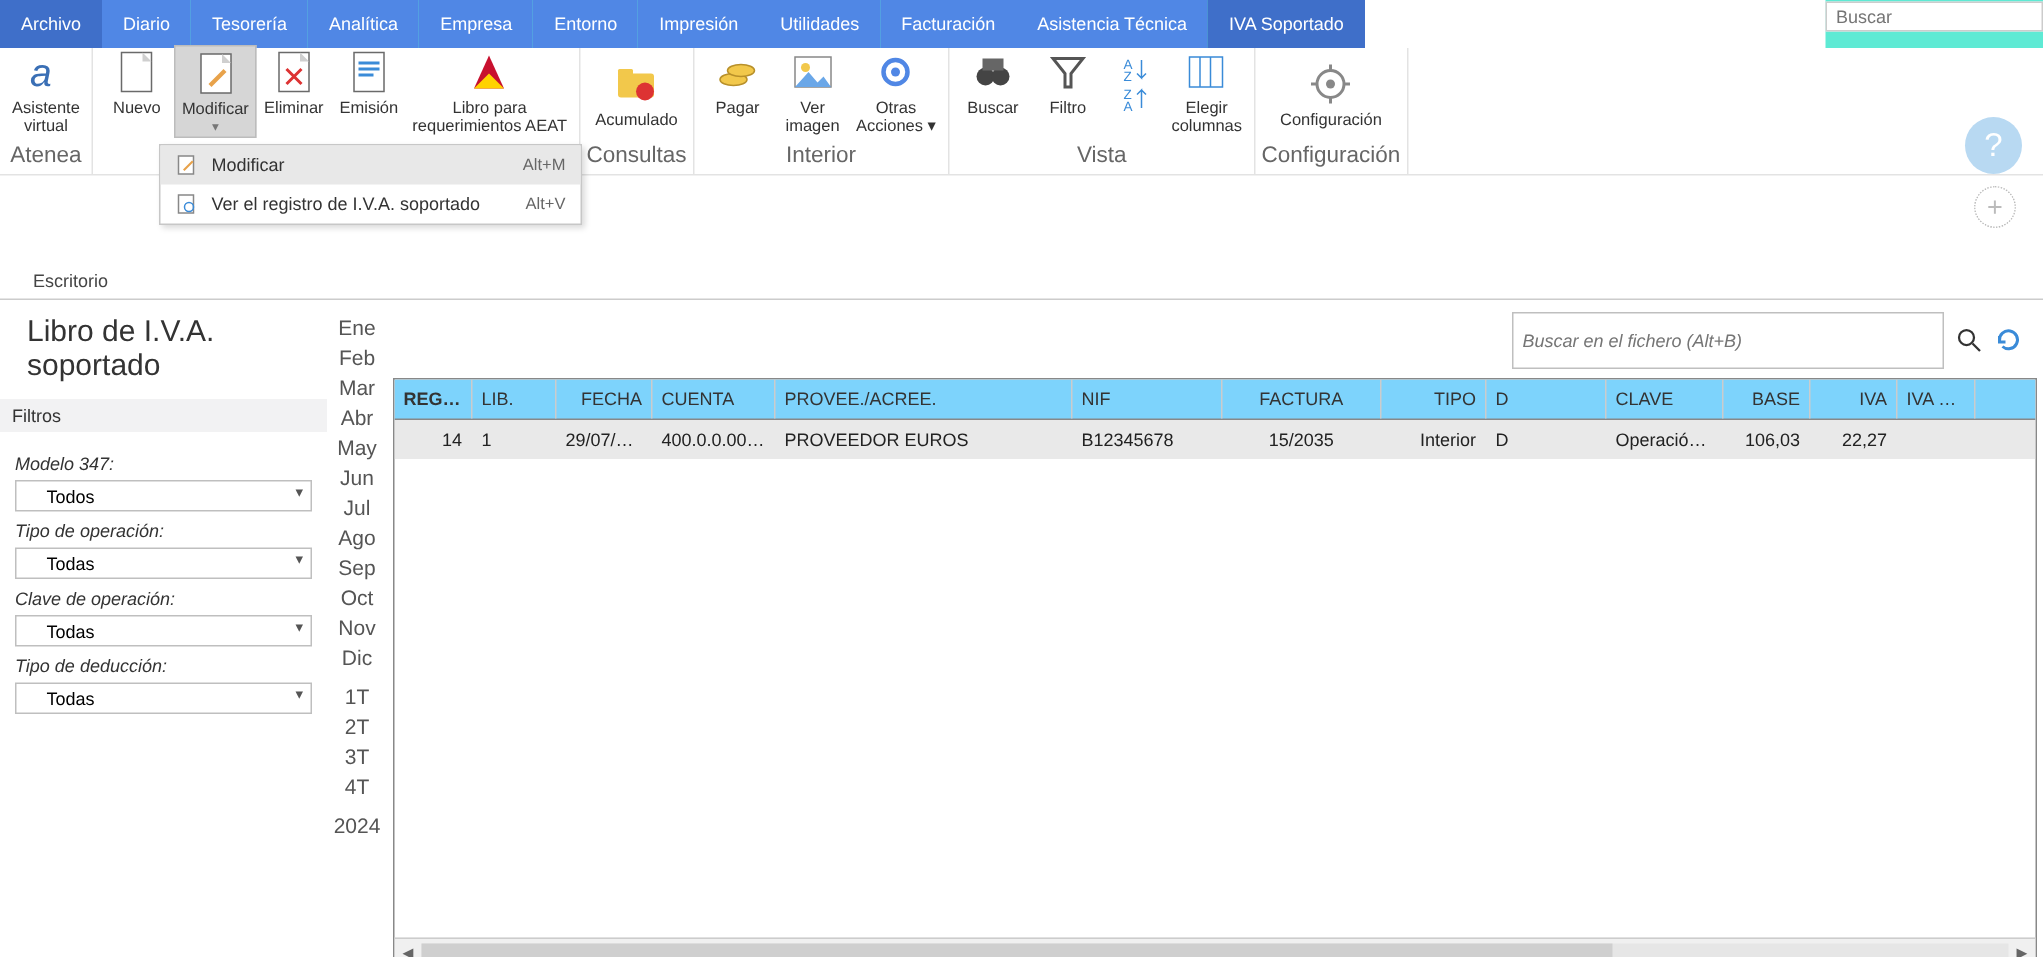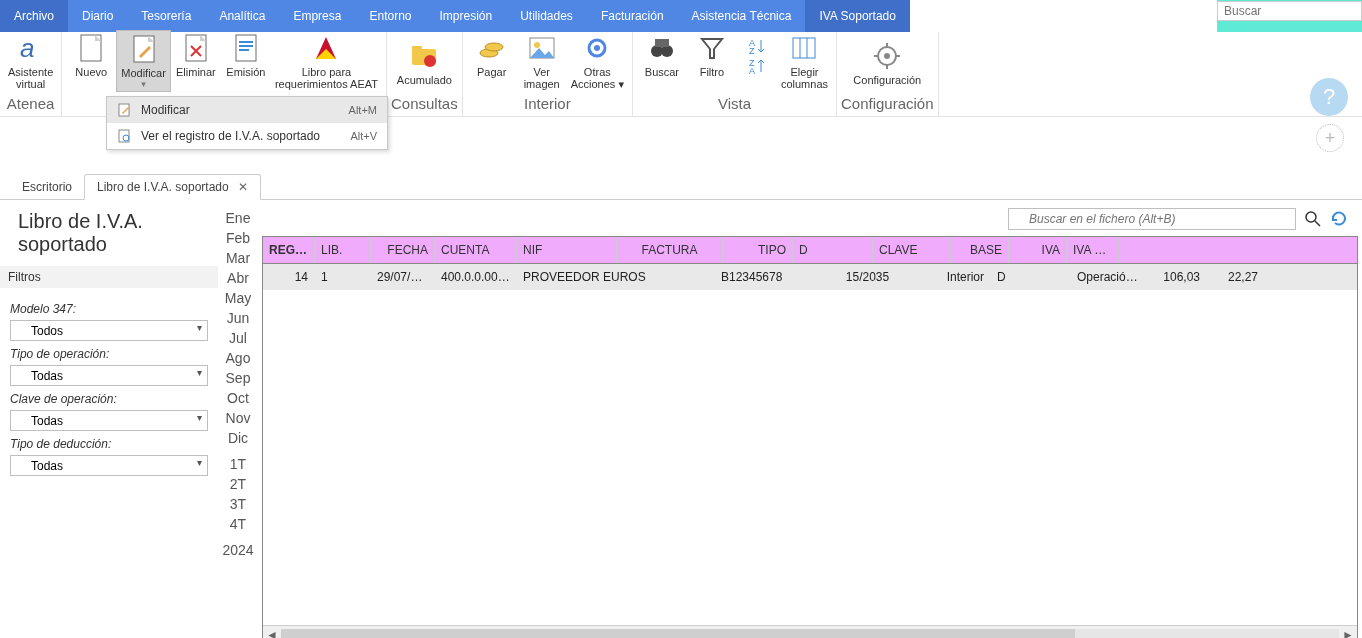--- a/index.html
+++ b/index.html
@@ -54,26 +54,26 @@
   .select-wrap { position:relative; }
   .select-wrap::after { content:"▾"; position:absolute; right:6px; top:2px; font-size:10px; color:#555; pointer-events:none;}
 
   
   .month-strip { width:40px; display:flex; flex-direction:column; align-items:center; padding-top:8px; font-size:14px; color:#555;}
   .month-strip div { padding:2px 0; cursor:pointer; }
 
   
   .right-col { flex:1; display:flex; flex-direction:column; position:relative; }
   .search-row { display:flex; justify-content:flex-end; padding: 8px 14px 6px 0; align-items:center; gap:8px;}
-  .file-search { width: 288px; height:22px; border:1px solid #bfbfbf; padding: 0 20px; font-size:12px; color:#888; font-style:italic;}
+  .file-search { width: 288px; height:38px; border:1px solid #bfbfbf; padding: 0 6px; font-size:12px; color:#888; font-style:italic;}
   .search-icon, .refresh-icon { width:18px; height:18px; display:flex; align-items:center; justify-content:center; cursor:pointer; color:#5087e5;}
 
   
   .grid-wrap { flex:1; border:1px solid #888; margin: 0 4px 4px 4px; overflow:hidden; display:flex; flex-direction:column;}
-  .grid-header { display:flex; background:#f0abfc; border-bottom:1px solid #888;align-items:center; }
+  .grid-header { display:flex; background:#7dd3fc; border-bottom:1px solid #888;align-items:center; }
   .gh, .gc { padding:6px 6px; font-size:12px; border-right:1px solid #ccc; overflow:hidden; white-space:nowrap; text-overflow:ellipsis;}
   .gh { color:#333; }
   .gh.bold { font-weight:bold; }
   .grid-body { flex:1; overflow:auto; }
   .grid-row { display:flex; background:#e9e9e9; }
   .gc { border-right:1px solid #e9e9e9; color:#222; }
   .c-regis{width:52px;text-align:right;} .c-lib{width:56px;} .c-fecha{width:64px;text-align:right;} .c-cuenta{width:82px;}
   .c-provee{width:198px;} .c-nif{width:100px;} .c-factura{width:106px;text-align:center;} .c-tipo{width:70px;text-align:right;}
   .c-d{width:80px;} .c-clave{width:78px;} .c-base{width:58px;text-align:right;} .c-iva{width:58px;text-align:right;} .c-ivaded{width:52px;}
   .hscroll { height:18px; background:#f0f0f0; border-top:1px solid #ccc; display:flex; align-items:center; }
@@ -320,24 +320,20 @@
     <span class="dm-shortcut">Alt+V</span>
   </div>
 </div>
 
 <div class="add-circle">
     <span>+</span>
   </div>
 
 <div class="doc-tabs">
   <div class="doc-tab">Escritorio</div>
-  <div class="doc-tab active">
-    <span>Libro de I.V.A. soportado</span>
-    <span class="close">✕</span>
-  </div>
 </div>
 
 <div class="main">
 
   <div class="left-col">
     <div class="page-title">Libro de I.V.A. soportado</div>
     <div class="filters-header">Filtros</div>
     <div class="filters-body">
       <span class="filter-label">Modelo 347:</span>
       <div class="select-wrap"><input class="filter-select" value="Todos" style=""></div>
@@ -386,20 +382,21 @@
           </svg>
         </span>
     </div>
 
     <div class="grid-wrap">
       <div class="grid-header">
         <div class="gh bold c-regis">REGIS...</div>
         <div class="gh c-lib">LIB.</div>
         <div class="gh c-fecha">FECHA</div>
         <div class="gh c-cuenta">CUENTA</div>
+        <div class="gh c-provee">PROVEE./ACREE.</div>
         <div class="gh c-nif">NIF</div>
         <div class="gh c-factura">FACTURA</div>
         <div class="gh c-tipo">TIPO</div>
         <div class="gh c-d">D</div>
         <div class="gh c-clave">CLAVE</div>
         <div class="gh c-base" style="text-align:right">BASE</div>
         <div class="gh c-iva" style="text-align:right">IVA</div>
         <div class="gh c-ivaded">IVA DED</div>
       </div>
       <div class="grid-body">

